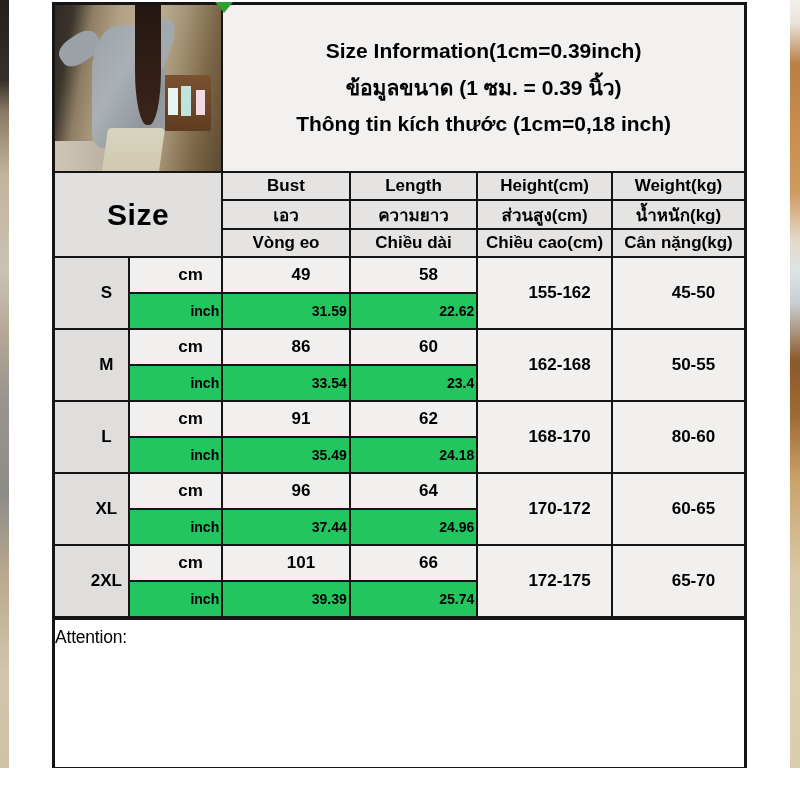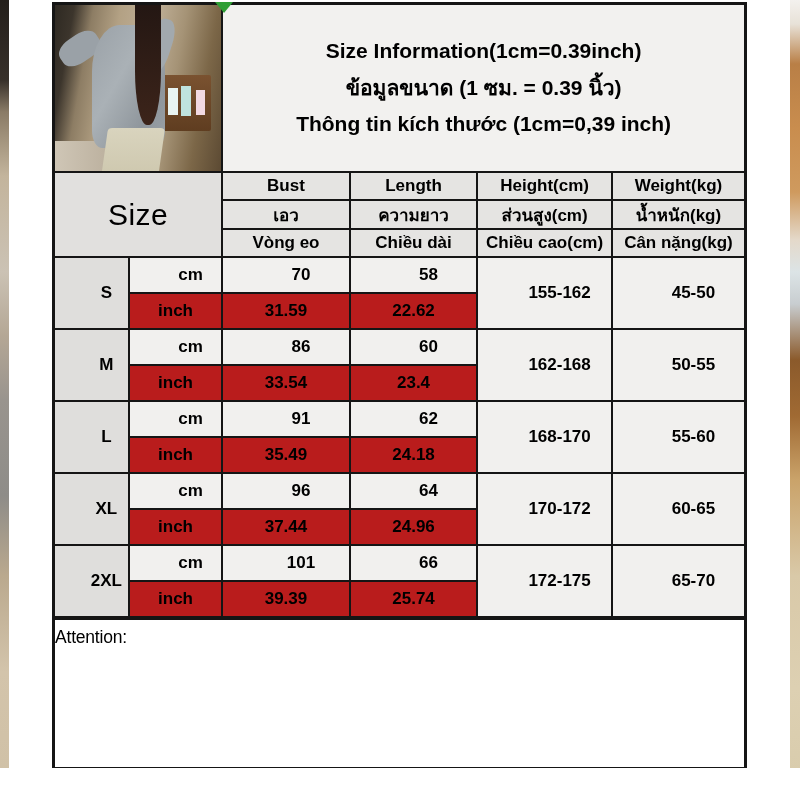--- a/index.html
+++ b/index.html
@@ -37,25 +37,25 @@
   .ph-bag{position:absolute;right:34%;top:52%;width:10%;height:20%;background:#17130f;border-radius:20% 20% 40% 40%;}
   .ph-hair{position:absolute;left:48%;top:0;width:16%;height:72%;background:linear-gradient(180deg,#241713,#3c241a);border-radius:0 0 45% 45%;}
   .ph-top{position:absolute;left:22%;top:12%;width:44%;height:74%;background:linear-gradient(120deg,#9aa1a7 0%,#aab1b6 40%,#8f969c 75%,#9aa1a7 100%);border-radius:38% 38% 14% 14%;}
   .ph-arm-l{position:absolute;left:2%;top:18%;width:26%;height:16%;background:#9aa1a7;border-radius:40%;transform:rotate(-34deg);}
   .ph-arm-r{position:absolute;left:56%;top:8%;width:14%;height:34%;background:#a2a9ae;border-radius:40%;transform:rotate(18deg);}
   .ph-pants{position:absolute;left:30%;bottom:0;width:34%;height:26%;background:linear-gradient(180deg,#d9d4be,#cfc9b0);border-radius:8% 8% 0 0;transform:skewX(-8deg);}
   .ph-floor{position:absolute;left:0;bottom:0;width:30%;height:18%;background:linear-gradient(90deg,#cfc6b6,#bdb2a0);}
 
   
   tr.hdr th{height:26px;background:#e5e4e2;font-size:17px;font-weight:bold;}
-  td.size-cell{background:#e1e0de;font-size:30px;font-weight:normal;letter-spacing:0.5px;}
+  td.size-cell{background:#e1e0de;font-size:30px;font-weight:bold;letter-spacing:0.5px;}
 
   
   tr.cm-row td{height:34px;background:#f1f0ee;font-size:17px;font-weight:bold;padding-left:32px;}
-  tr.inch-row td{height:34px;background:#b91c1c;font-size:17px;font-weight:bold;}
+  tr.inch-row td{height:34px;background:#22c55e;font-size:14px;font-weight:bold;text-align:right;}
   td.size-col{background:#dfdedc !important;font-size:18px;font-weight:bold;}
   td.range-cell{background:#f1f0ee !important;font-size:17px;font-weight:bold;}
 
   
   .attention{box-sizing:border-box;width:695px;height:153px;border:3px solid #151515;border-top:2px solid #151515;
     border-bottom:4px solid #151515;margin-top:-1px;background:#fff;padding:3px 0;text-align:left;}
   .attention div{font-size:17.5px;line-height:28px;color:#000;letter-spacing:-0.2px;}
 
   
   .green-marker{position:absolute;left:163px;top:0;width:0;height:0;
@@ -94,21 +94,21 @@
             <div class="ph-arm-l"></div>
             <div class="ph-top"></div>
             <div class="ph-arm-r"></div>
             <div class="ph-hair"></div>
             <div class="ph-pants"></div>
           </div>
         </td>
         <td class="title-cell" colspan="4">
           <div class="title-line">Size Information(1cm=0.39inch)</div>
           <div class="title-line">ข้อมูลขนาด (1 ซม. = 0.39 นิ้ว)</div>
-          <div class="title-line">Thông tin kích thước (1cm=0,39 inch)</div>
+          <div class="title-line">Thông tin kích thước (1cm=0,18 inch)</div>
         </td>
       </tr>
 
       <tr class="hdr">
         <td class="size-cell" colspan="2" rowspan="3">Size</td>
         <th>Bust</th>
         <th>Length</th>
         <th>Height(cm)</th>
         <th>Weight(kg)</th>
       </tr>
@@ -121,21 +121,21 @@
       <tr class="hdr">
         <th>Vòng eo</th>
         <th>Chiều dài</th>
         <th>Chiều cao(cm)</th>
         <th>Cân nặng(kg)</th>
       </tr>
 
       <tr class="cm-row">
         <td class="size-col" rowspan="2">S</td>
         <td>cm</td>
-        <td>70</td>
+        <td>49</td>
         <td>58</td>
         <td class="range-cell" rowspan="2">155-162</td>
         <td class="range-cell" rowspan="2">45-50</td>
       </tr>
       <tr class="inch-row">
         <td>inch</td>
         <td>31.59</td>
         <td>22.62</td>
       </tr>
 
@@ -152,21 +152,21 @@
         <td>33.54</td>
         <td>23.4</td>
       </tr>
 
       <tr class="cm-row">
         <td class="size-col" rowspan="2">L</td>
         <td>cm</td>
         <td>91</td>
         <td>62</td>
         <td class="range-cell" rowspan="2">168-170</td>
-        <td class="range-cell" rowspan="2">55-60</td>
+        <td class="range-cell" rowspan="2">80-60</td>
       </tr>
       <tr class="inch-row">
         <td>inch</td>
         <td>35.49</td>
         <td>24.18</td>
       </tr>
 
       <tr class="cm-row">
         <td class="size-col" rowspan="2">XL</td>
         <td>cm</td>

